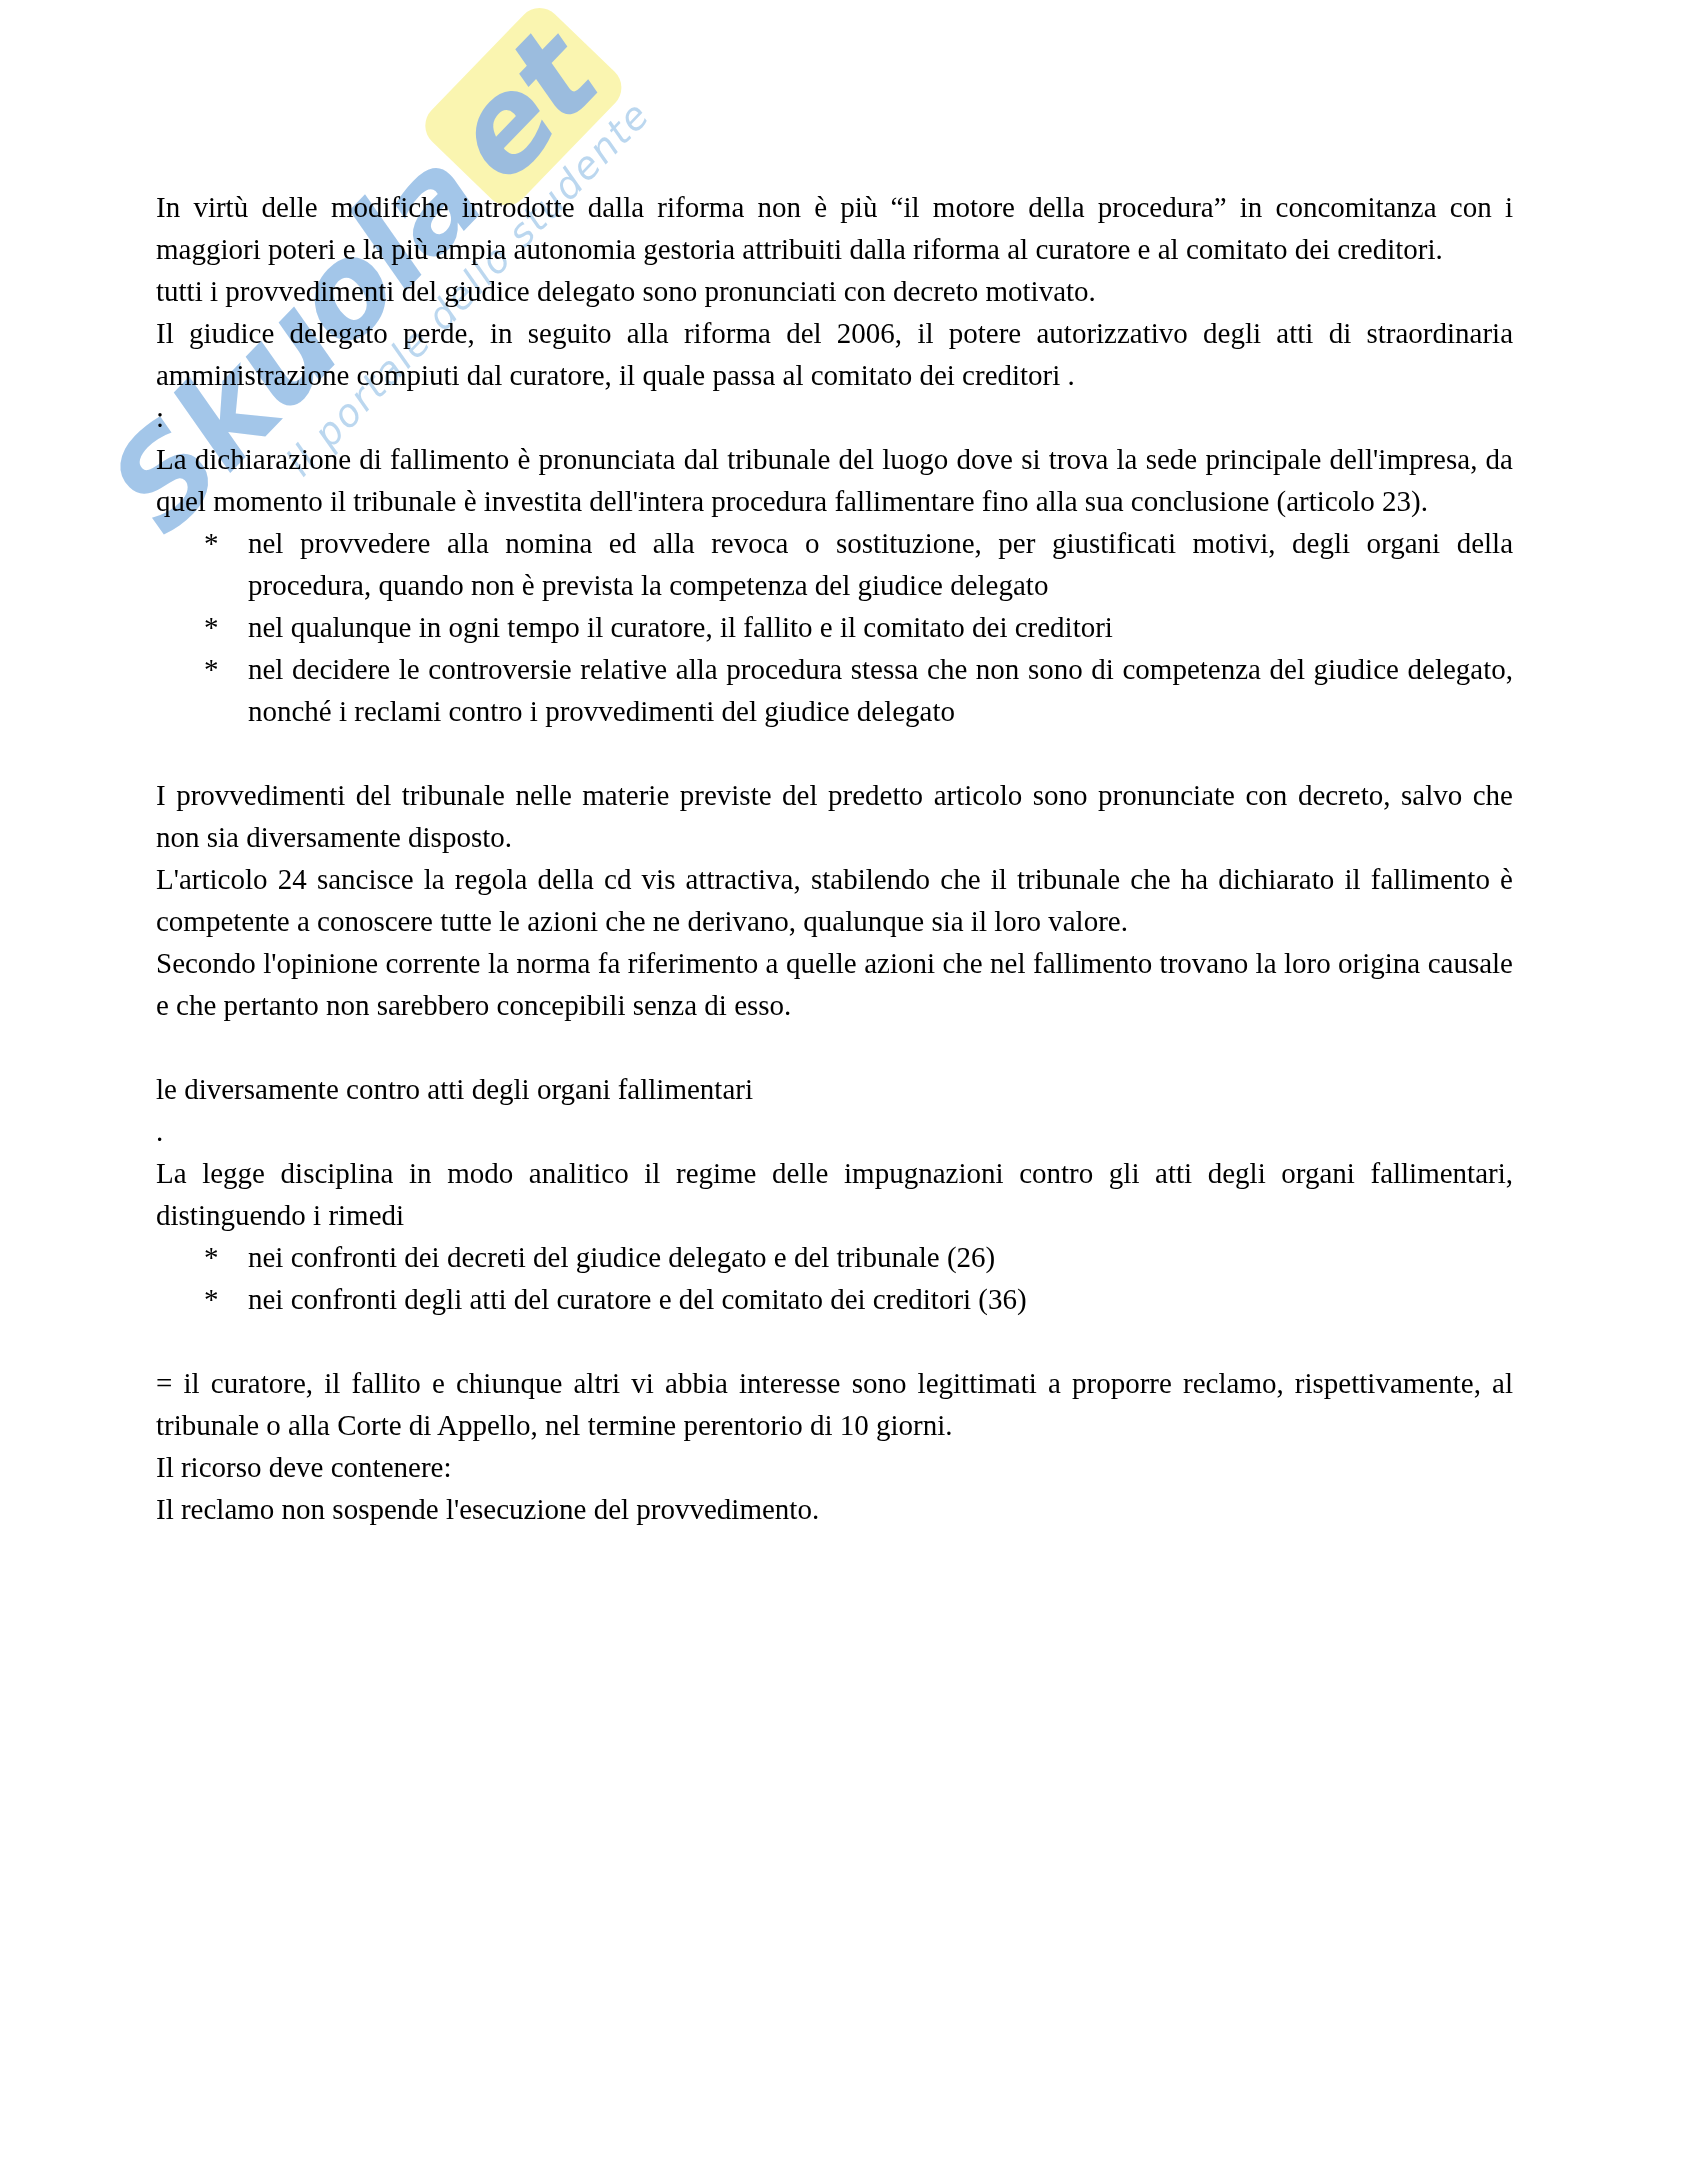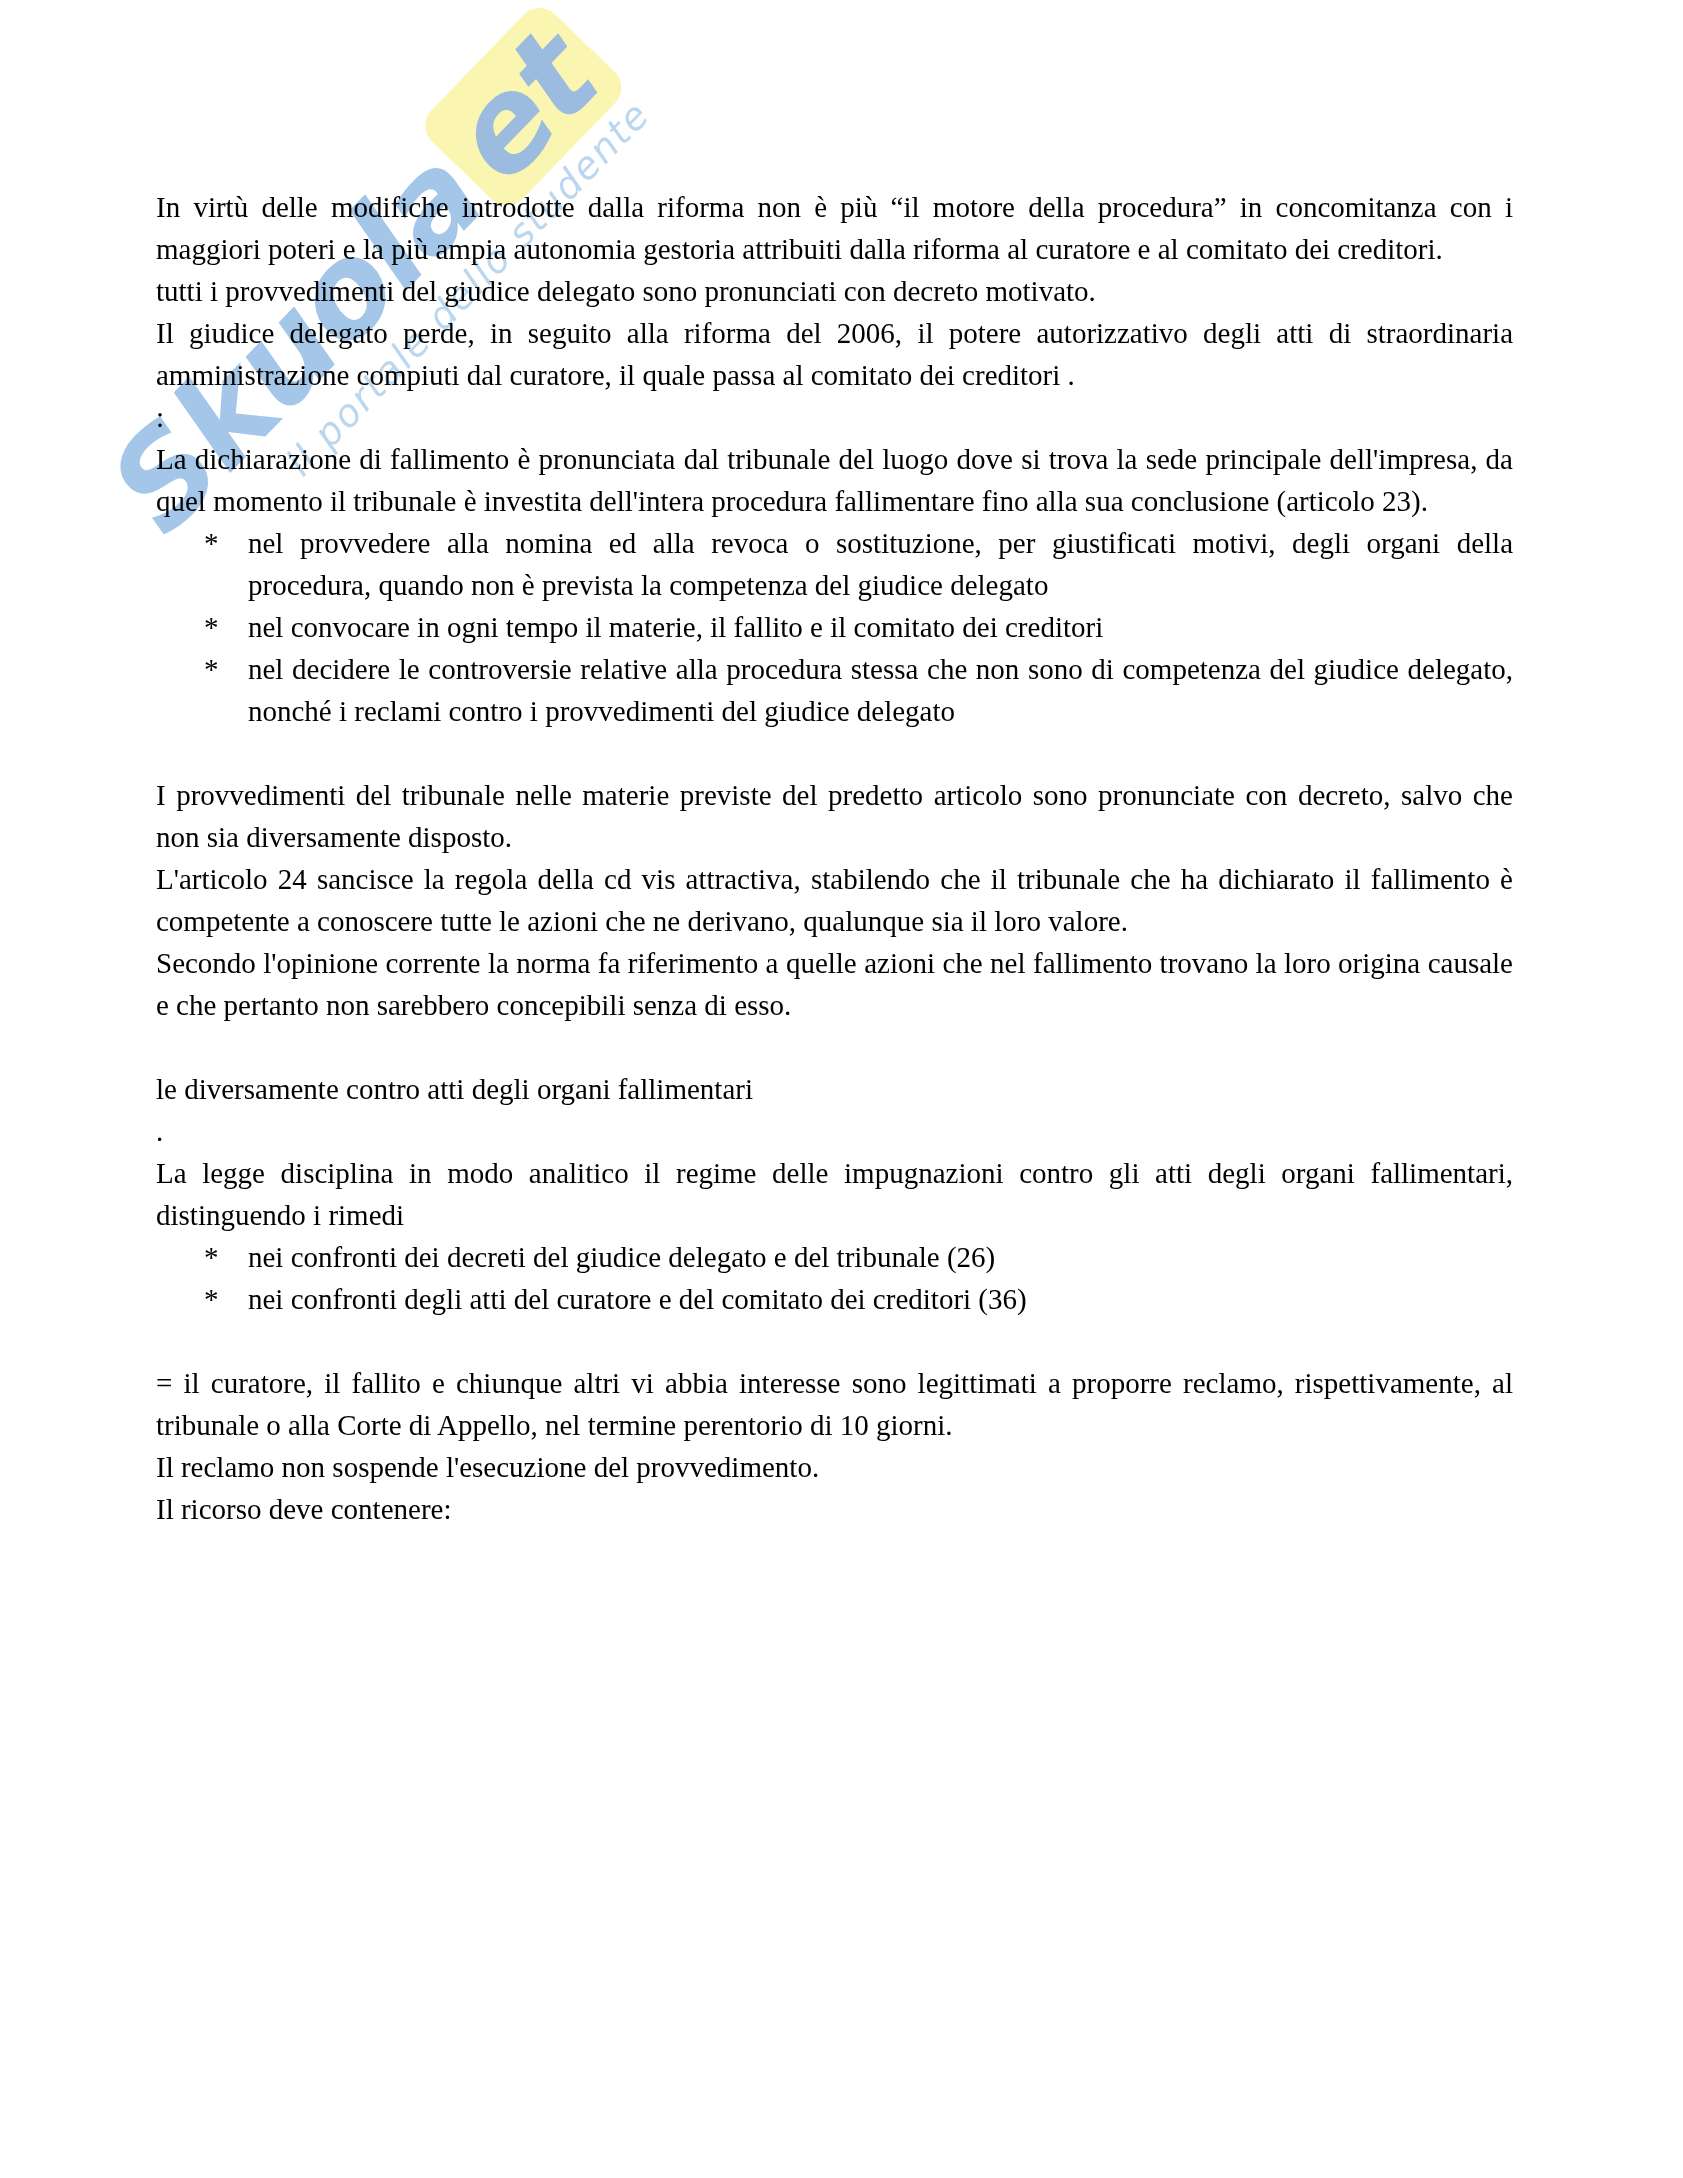--- a/index.html
+++ b/index.html
@@ -95,32 +95,32 @@
     <div class="wm-tagline">il portale dello studente</div>
   </div>
 
   <div class="content" id="content">
       <div class="para"><span>In virtù delle modifiche introdotte dalla riforma non è più “il motore della procedura” in concomitanza con i maggiori poteri e la più ampia autonomia gestoria attribuiti dalla riforma al curatore e al comitato dei creditori.</span></div>
       <div class="para"><span>tutti i provvedimenti del giudice delegato sono pronunciati con decreto motivato.</span></div>
       <div class="para"><span class="b">Il giudice delegato perde</span><span>, in seguito alla riforma del 2006, </span><span class="b">il potere autorizzativo degli atti di straordinaria amministrazione compiuti dal curatore</span><span>, il quale passa al comitato dei creditori .</span></div>
       <div class="para"><span>:</span></div>
       <div class="para"><span class="b">La dichiarazione di fallimento è pronunciata dal tribunale del luogo dove si trova la sede principale dell'impresa</span><span>, da quel momento il tribunale è investita dell'intera procedura fallimentare fino alla sua conclusione (articolo 23).</span></div>
       <div class="para bullet"><span class="marker">*</span><span><span>nel provvedere alla nomina ed alla revoca o sostituzione, per giustificati motivi, degli organi della procedura, quando non è prevista la competenza del giudice delegato</span></span></div>
-      <div class="para bullet"><span class="marker">*</span><span><span>nel convocare in ogni tempo il materie, il fallito e il comitato dei creditori</span></span></div>
+      <div class="para bullet"><span class="marker">*</span><span><span>nel qualunque in ogni tempo il curatore, il fallito e il comitato dei creditori</span></span></div>
       <div class="para bullet"><span class="marker">*</span><span><span>nel decidere le controversie relative alla procedura stessa che non sono di competenza del giudice delegato, nonché i reclami contro i provvedimenti del giudice delegato</span></span></div>
       <div class="spacer"></div>
       <div class="para"><span class="b">I provvedimenti del tribunale nelle materie previste del predetto articolo sono pronunciate con decreto</span><span>, salvo che non sia diversamente disposto.</span></div>
       <div class="para"><span>L'articolo 24 sancisce la regola della cd </span><span class="b">vis attractiva</span><span>, stabilendo che </span><span class="b">il tribunale che ha dichiarato il fallimento è competente a conoscere tutte le azioni che ne derivano, qualunque sia il loro valore</span><span>.</span></div>
       <div class="para"><span>Secondo l'opinione corrente la norma fa riferimento a quelle azioni che nel fallimento trovano la loro origina causale e che pertanto non sarebbero concepibili senza di esso.</span></div>
       <div class="spacer"></div>
       <div class="para"><span>le diversamente contro atti degli organi fallimentari</span></div>
       <div class="para"><span>.</span></div>
       <div class="para"><span>La legge disciplina in modo analitico il regime delle impugnazioni contro gli atti degli organi fallimentari, distinguendo i rimedi</span></div>
       <div class="para bullet"><span class="marker">*</span><span><span>nei confronti dei decreti del giudice delegato e del tribunale (26)</span></span></div>
       <div class="para bullet"><span class="marker">*</span><span><span>nei confronti degli atti del curatore e del comitato dei creditori (36)</span></span></div>
       <div class="spacer"></div>
       <div class="para"><span class="b">= il curatore, il fallito e chiunque altri vi abbia interesse sono legittimati a proporre reclamo, rispettivamente, al tribunale o alla Corte di Appello, nel termine perentorio di 10 giorni.</span></div>
+      <div class="para"><span>Il ricorso deve contenere:</span></div>
       <div class="para"><span class="b">Il reclamo non sospende l'esecuzione del provvedimento.</span></div>
-      <div class="para"><span>Il ricorso deve contenere:</span></div>
     </div>
 
 </div>
 
 
 </body></html>

